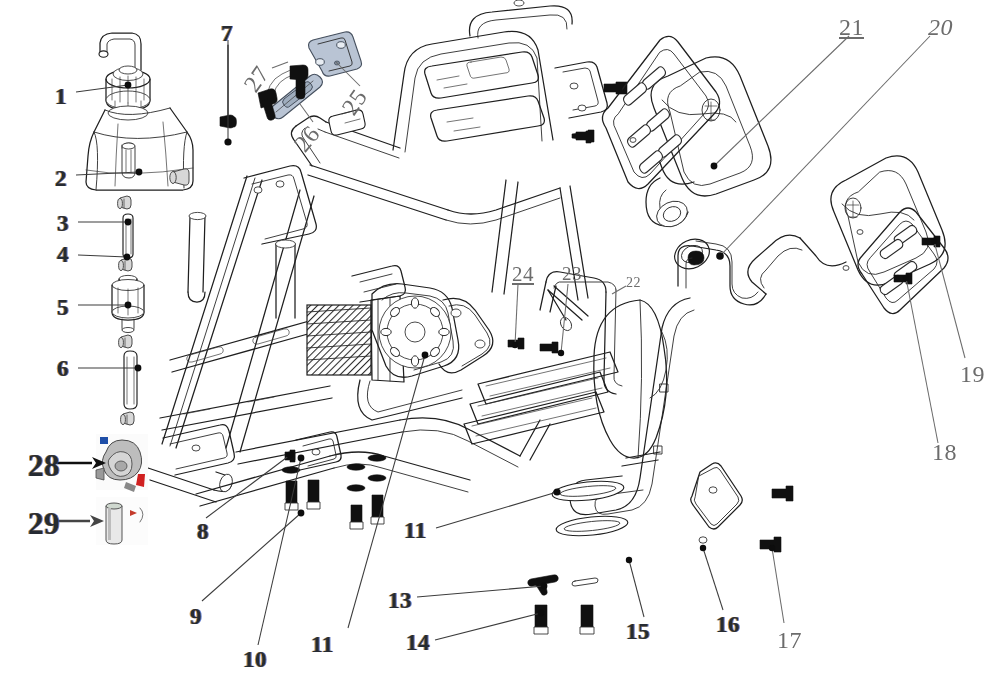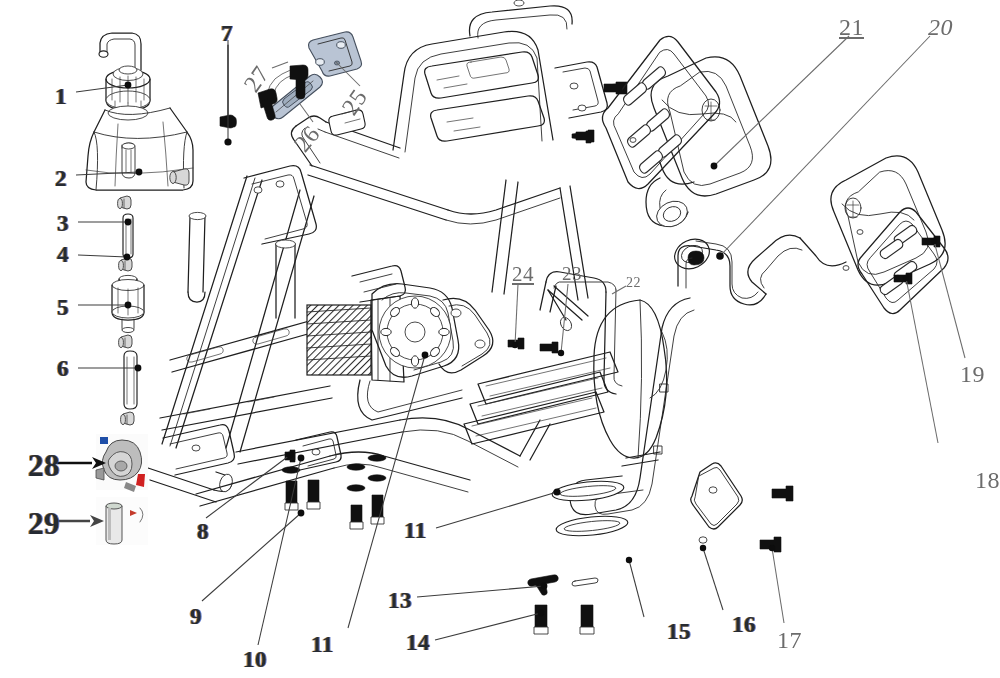--- a/index.html
+++ b/index.html
@@ -607,24 +607,24 @@
   <div class="callout" style="left:57px;top:296px;">5</div>
   <div class="callout" style="left:57px;top:357px;">6</div>
   <div class="callout" style="left:221px;top:22px;">7</div>
   <div class="callout" style="left:197px;top:520px;">8</div>
   <div class="callout" style="left:190px;top:605px;">9</div>
   <div class="callout" style="left:243px;top:648px;">10</div>
   <div class="callout" style="left:311px;top:633px;">11</div>
   <div class="callout" style="left:404px;top:519px;">11</div>
   <div class="callout" style="left:388px;top:589px;">13</div>
   <div class="callout" style="left:406px;top:631px;">14</div>
-  <div class="callout" style="left:667px;top:620px;font-family:Liberation Serif, serif;">15</div>
-  <div class="callout" style="left:716px;top:613px;margin-left:16px;">16</div>
+  <div class="callout" style="left:626px;top:620px;font-family:Liberation Serif, serif;">15</div>
+  <div class="callout" style="left:716px;top:613px;">16</div>
   <div class="callout plain" style="left:777px;top:628px;">17</div>
-  <div class="callout plain" style="left:932px;top:468px;margin-left:43px;">18</div>
+  <div class="callout plain" style="left:932px;top:440px;">18</div>
   <div class="callout plain" style="left:960px;top:362px;">19</div>
   <div class="callout plain" style="left:928px;top:15px;font-style:italic;">20</div>
   <div class="callout plain" style="left:839px;top:15px;text-decoration:underline;">21</div>
   <div class="callout plain" style="left:626px;top:276px;font-size:14px;text-align:center;">22</div>
   <div class="callout plain" style="left:562px;top:264px;font-size:19px;">23</div>
   <div class="callout plain" style="left:512px;top:264px;font-size:21px;text-decoration:underline;">24</div>
   <div class="callout plain rot-a" style="left:357px;top:95px;">25</div>
   <div class="callout plain rot-b" style="left:308px;top:132px;">26</div>
   <div class="callout plain rot-a" style="left:259px;top:72px;">27</div>
   <div class="callout big" style="left:28px;top:450px;">28</div>

